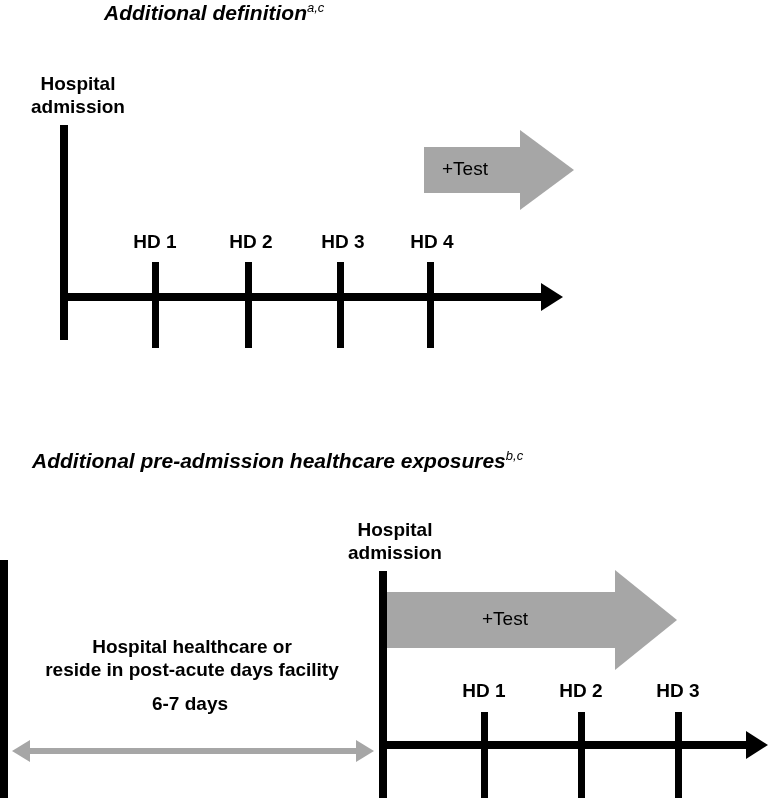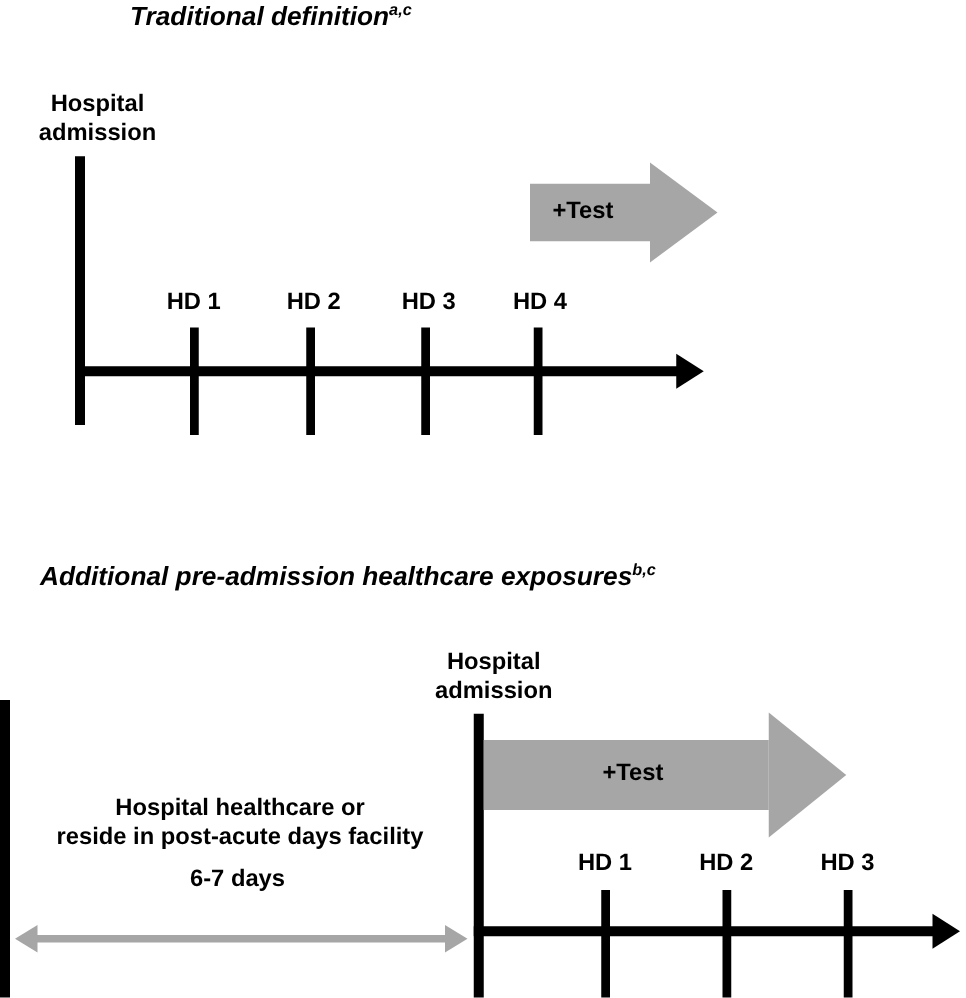--- a/index.html
+++ b/index.html
@@ -27,21 +27,21 @@
     position: absolute;
     font-weight: bold;
     font-style: italic;
     font-size: 21px;
     white-space: nowrap;
   }
   .sup {
     font-size: 13px;
     vertical-align: super;
     font-style: italic;
-    font-weight: bold;
+    font-weight: normal;
   }
 
   .label {
     position: absolute;
     font-weight: bold;
     font-size: 19px;
     line-height: 23px;
     text-align: center;
     white-space: nowrap;
   }
@@ -85,21 +85,21 @@
     height: 0;
     border-top-style: solid;
     border-bottom-style: solid;
     border-left-style: solid;
     border-top-color: transparent;
     border-bottom-color: transparent;
     border-left-color: #a6a6a6;
   }
   .test-arrow .caption {
     position: absolute;
-    font-weight: bold;
+    font-weight: normal;
     font-size: 19px;
     color: #000000;
     white-space: nowrap;
   }
 
   
   .dbl-arrow .bar {
     position: absolute;
     background: #a6a6a6;
     height: 6px;
@@ -120,21 +120,21 @@
     border-bottom: 11px solid transparent;
     border-left: 18px solid #a6a6a6;
   }
 </style>
 </head>
 <body>
 
 <div class="panel" id="panel-top">
 
   <div class="panel-title" style="left:104px; top:0px;">
-    <span>Traditional definition</span><span class="sup">a,c</span>
+    <span>Additional definition</span><span class="sup">a,c</span>
   </div>
 
   <div class="label" style="left:18px; top:72px; width:120px;">
     <span>Hospital</span><br>
     <span>admission</span>
   </div>
 
   <div class="vbar" style="left:60px; top:125px; height:215px;"></div>
 
   <div class="test-arrow" style="left:424px; top:130px; width:150px; height:80px;">

